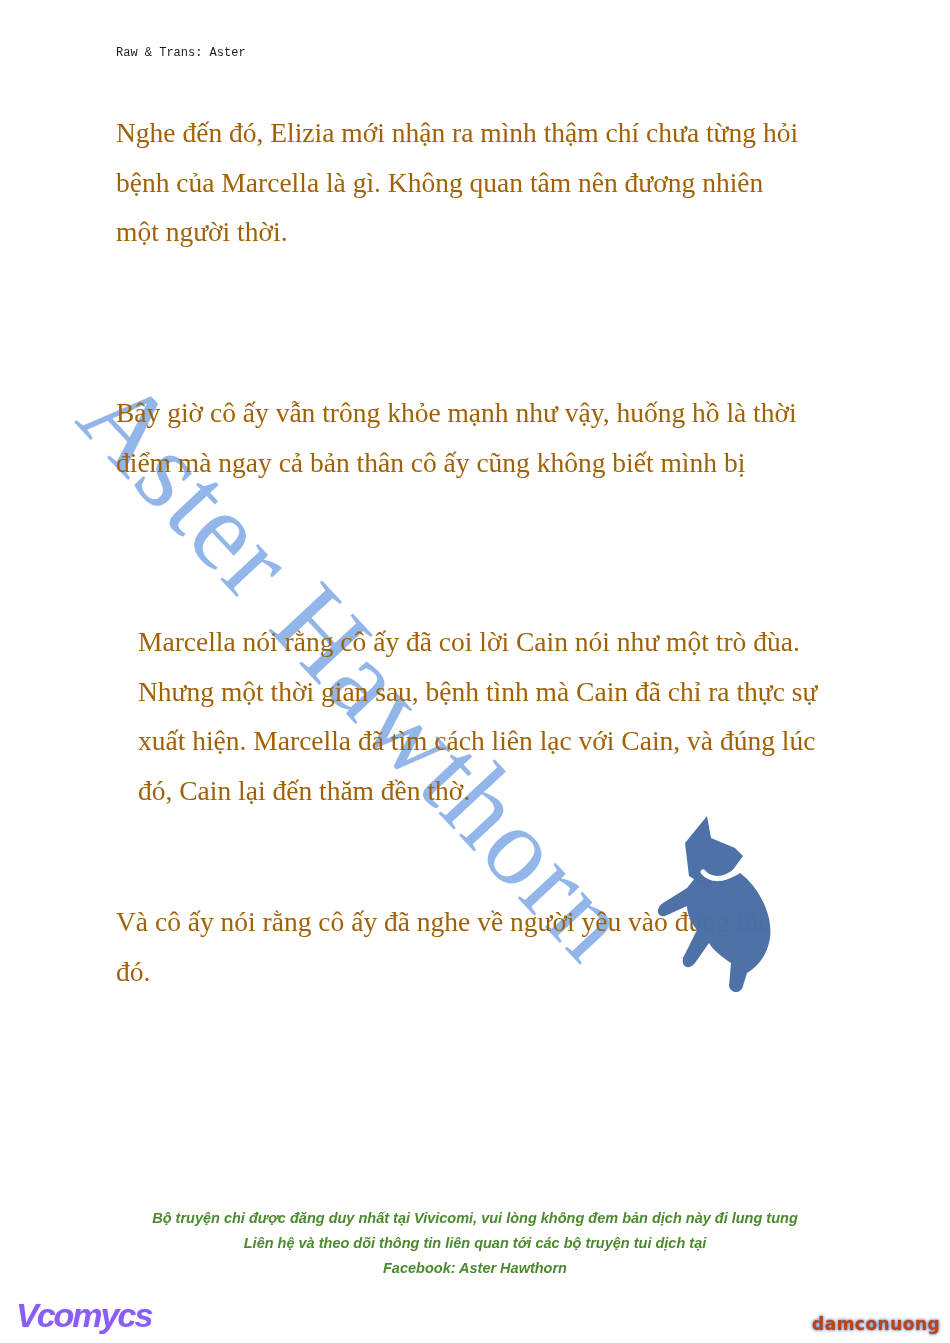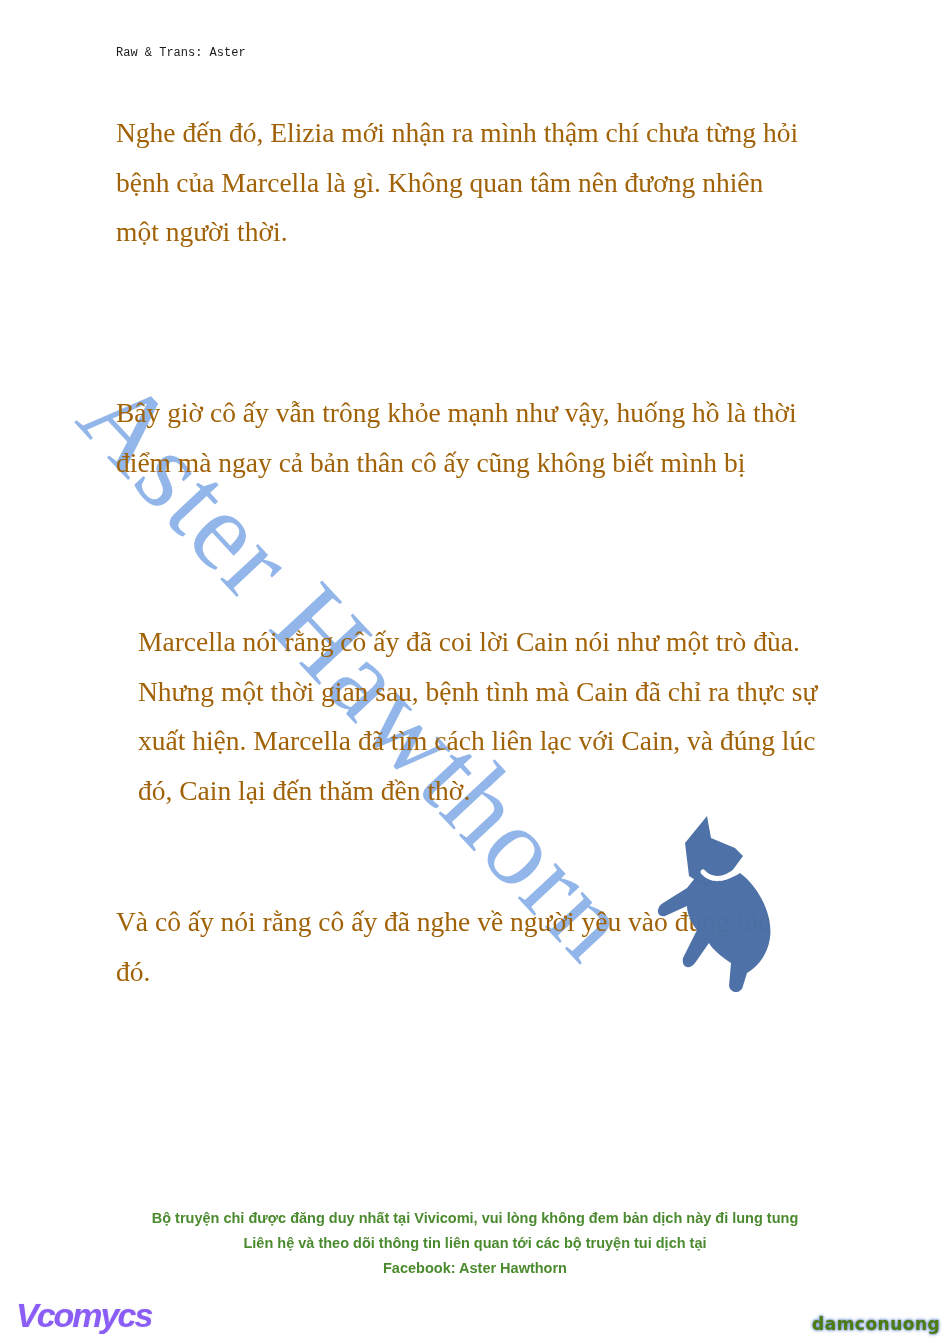--- a/index.html
+++ b/index.html
@@ -24,33 +24,33 @@
       white-space: nowrap; z-index: 2; opacity: 0.95; letter-spacing: 2px;
       -webkit-text-stroke: 0;
       font-weight: normal;
     }
     .watermark-wrap {
       position: absolute; left: 0; top: 0; width: 950px; height: 1343px; z-index: 2; pointer-events: none;
     }
     .cat { position: absolute; left: 655px; top: 808px; width: 125px; height: 185px; z-index: 4; }
     .footer {
       position: absolute; left: 0; width: 950px; text-align: center;
-      font-family: "Liberation Sans", sans-serif; font-weight: bold;
+      font-family: "Liberation Sans", sans-serif; font-style: italic; font-weight: bold;
       font-size: 14.5px; color: #4b8a2e;
     }
     .logo-left {
       position: absolute; left: 16px; top: 1296px;
       font-family: "Liberation Sans", sans-serif; font-style: italic; font-weight: bold;
       font-size: 34px; color: #8b5cf6; letter-spacing: -2px;
       text-shadow: 0 0 2px #d8def0;
     }
     .logo-right {
       position: absolute; left: 812px; top: 1314px;
       font-family: "DejaVu Sans", sans-serif; font-weight: bold; font-size: 17px;
-      color: #4d7c0f; letter-spacing: 0.5px;
+      color: #c2410c; letter-spacing: 0.5px;
       text-shadow: 0 0 2px #6f8fc8, 0 0 3px #6f8fc8, 0 0 4px #9fb6e0;
     }
   </style>
 </head>
 <body>
 
 <div class="header">Raw &amp; Trans: Aster</div>
 
 <div class="watermark-wrap">
   <div class="watermark" style="left:148px; top:352px;">Aster Hawthorn</div>

